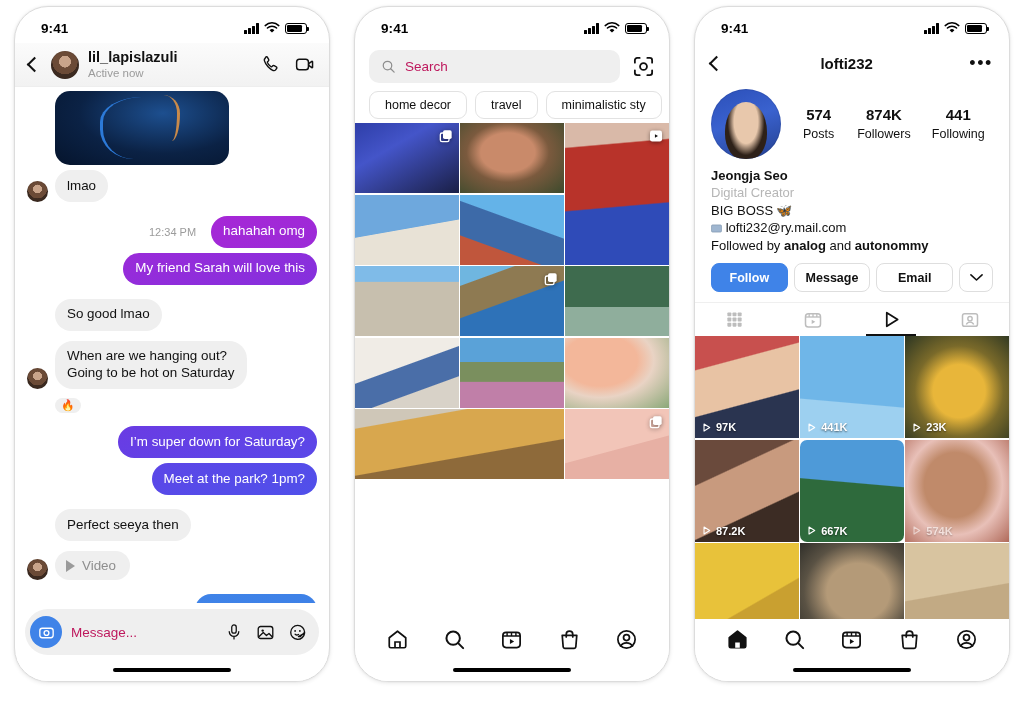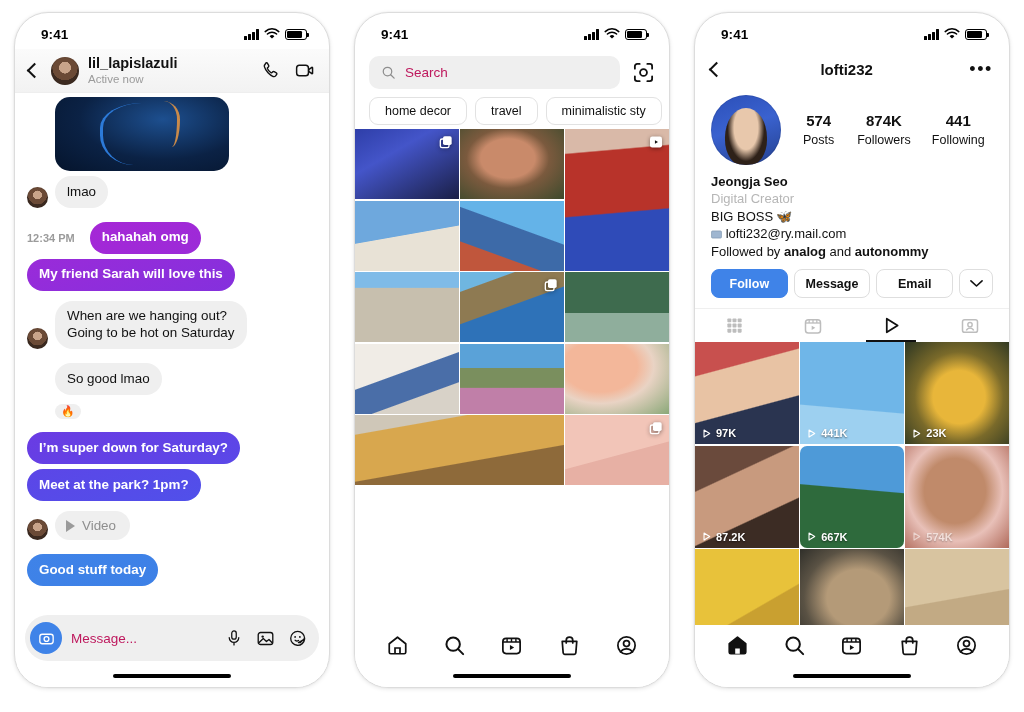--- a/index.html
+++ b/index.html
@@ -8,21 +8,21 @@
     background: #ffffff;
     font-family: "Liberation Sans", sans-serif;
     overflow: hidden;
   }
   .stage {
     position: relative;
     width: 1024px; height: 712px;
     display: flex;
     justify-content: space-between;
     align-items: flex-start;
-    padding: 12px 14px;
+    padding: 6px 14px;
   }
 
   
   .phone {
     position: relative;
     width: 316px;
     height: 676px;
     background: #ffffff;
     border-radius: 34px;
     border: 1px solid #dcdcdc;
@@ -87,21 +87,21 @@
   .ic { width: 21px; height: 21px; display:block; }
 
   .dm-body {
     flex: 1 1 auto; overflow: hidden;
     background: #fff;
     padding: 4px 12px 0 12px;
     display:flex; flex-direction:column; gap: 5px;
     position: relative;
   }
   .msg-row { display:flex; align-items:flex-end; gap:7px; }
-  .msg-row.out { justify-content:flex-start;font-weight:bold; }
+  .msg-row.out { justify-content:flex-end; }
   .row-av { width: 21px; height:21px; border-radius:50%; flex:0 0 auto;
     background: radial-gradient(circle at 50% 38%, #c9a48a 0 26%, #6b4a36 27% 56%, #3c2a20 57% 100%);
     box-shadow: inset 0 0 0 1px rgba(0,0,0,.08); }
   .row-av.ghost { visibility:hidden; }
   .bub { max-width: 215px; padding: 7.5px 12px; border-radius: 18px; font-size: 13.4px; line-height: 1.26; }
   .bub.in  { background:#efefef; color:#111; border-bottom-left-radius: 18px; }
   .bub.out { color:#fff; }
   .bub.p1 { background: linear-gradient(160deg,#a627d6 0%, #9b2bd8 100%); }
   .bub.p2 { background: linear-gradient(160deg,#9a2bd9 0%, #8430dd 100%); }
   .bub.p3 { background: linear-gradient(160deg,#6a3be3 0%, #5a48e8 100%); }
@@ -243,44 +243,48 @@
 
       <div class="msg-row out" style="margin-top:9px">
         <span class="ts">12:34 PM</span>
         <div class="bub out p1">hahahah omg</div>
       </div>
 
       <div class="msg-row out">
         <div class="bub out p2">My friend Sarah will love this</div>
       </div>
 
+      <div class="msg-row" style="margin-top:9px">
+        <span class="row-av ghost"></span>
+        <div class="bub in">So good lmao</div>
+      </div>
+
       <div class="msg-row" style="margin-top:5px">
         <span class="row-av"></span>
         <div class="bub in" style="white-space:pre-line">When are we hanging out?
 Going to be hot on Saturday</div>
       </div>
 
-      <div class="msg-row" style="margin-top:9px">
-        <span class="row-av ghost"></span>
-        <div class="bub in">So good lmao</div>
-      </div>
-
       <div class="msg-row" style="margin-top:-2px">
         <span class="row-av ghost"></span>
         <span class="react">🔥</span>
       </div>
 
       <div class="msg-row out" style="margin-top:8px">
         <div class="bub out p3">I’m super down for Saturday?</div>
       </div>
 
       <div class="msg-row out">
         <div class="bub out p4">Meet at the park? 1pm?</div>
       </div>
 
+      <div class="msg-row" style="margin-top:9px">
+        <span class="row-av ghost"></span>
+        <div class="bub in">Perfect seeya then</div>
+      </div>
 
       <div class="msg-row" style="margin-top:5px">
         <span class="row-av"></span>
         <div class="vid-bub">
           <span class="play-tri"></span>
           <span>Video</span>
         </div>
       </div>
 
       <div class="msg-row out" style="margin-top:9px">

